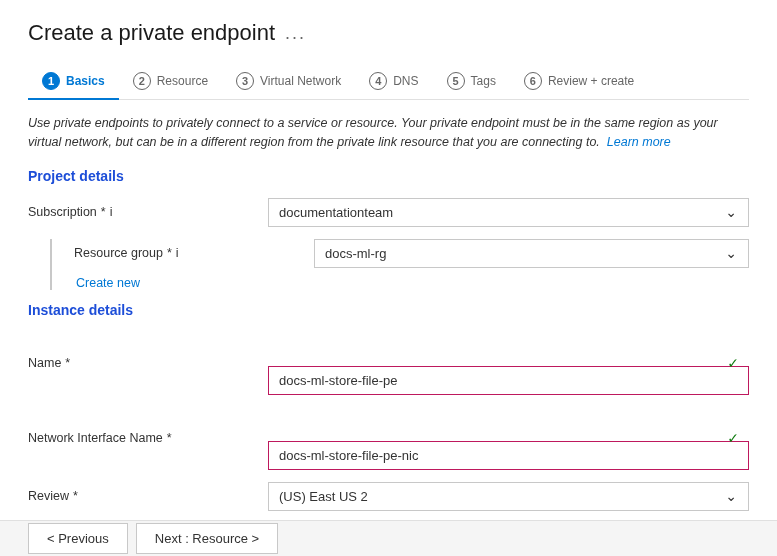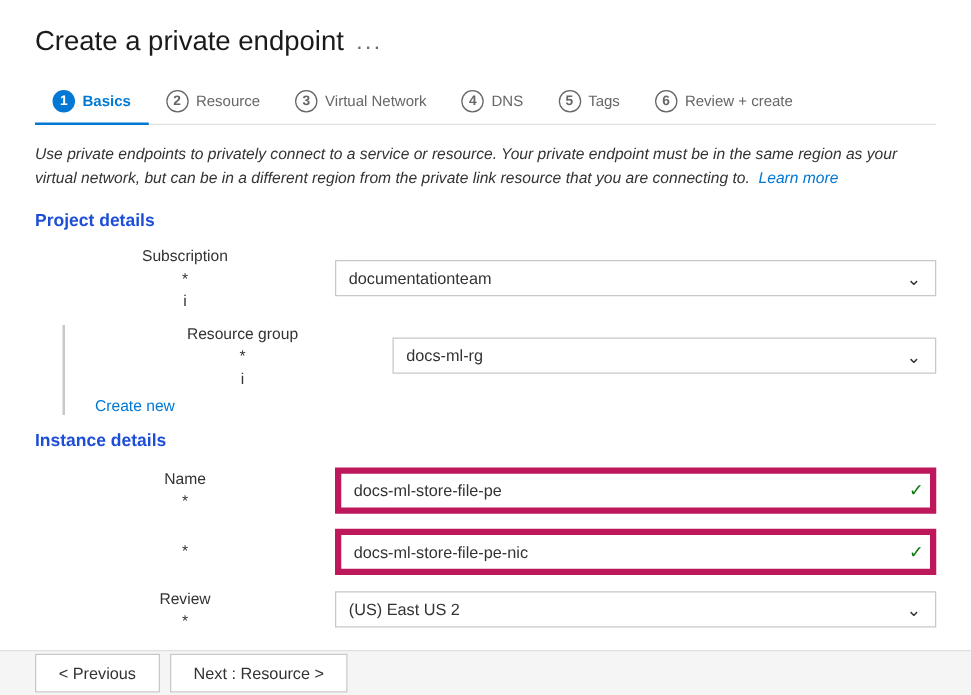--- a/index.html
+++ b/index.html
@@ -140,24 +140,25 @@
       align-self: stretch;
       min-height: 40px;
     }
     
     .input-with-icon {
       position: relative;
     }
     .input-with-icon input {
       width: 100%;
       padding: 6px 36px 6px 10px;
-      border: 5px solid #be185d;
+      border: 1px solid #be185d;
       font-size: 13px;
       color: #333;
       outline: none;
+      margin-top: 34px;
     }
     .input-checkmark {
       position: absolute;
       right: 10px;
       top: 50%;
       transform: translateY(-50%);
       color: #107c10;
       font-size: 14px;
     }
 
@@ -191,21 +192,20 @@
       margin-bottom: 12px;
       width: 100%;
     }
     .label-col {
       min-width: 240px;
       font-size: 12.5px;
       color: #333;
       display: flex;
       align-items: center;
       gap: 4px;
-      flex-direction: column;
     }
     .field-col {
       flex: 1;
     }
   </style>
 </head>
 <body>
 
 <div class="page-container">
   <div class="main-content">
@@ -297,20 +297,21 @@
       <div class="field-col">
         <div class="input-with-icon">
           <input type="text" class="form-control" value="docs-ml-store-file-pe" style="">
           <span class="input-checkmark">✓</span>
         </div>
       </div>
     </div>
 
     <div class="two-col-row">
       <div class="label-col">
+        <span>Network Interface Name</span>
         <span class="required">*</span>
       </div>
       <div class="field-col">
         <div class="input-with-icon">
           <input type="text" class="form-control" value="docs-ml-store-file-pe-nic" style="">
           <span class="input-checkmark">✓</span>
         </div>
       </div>
     </div>
 

